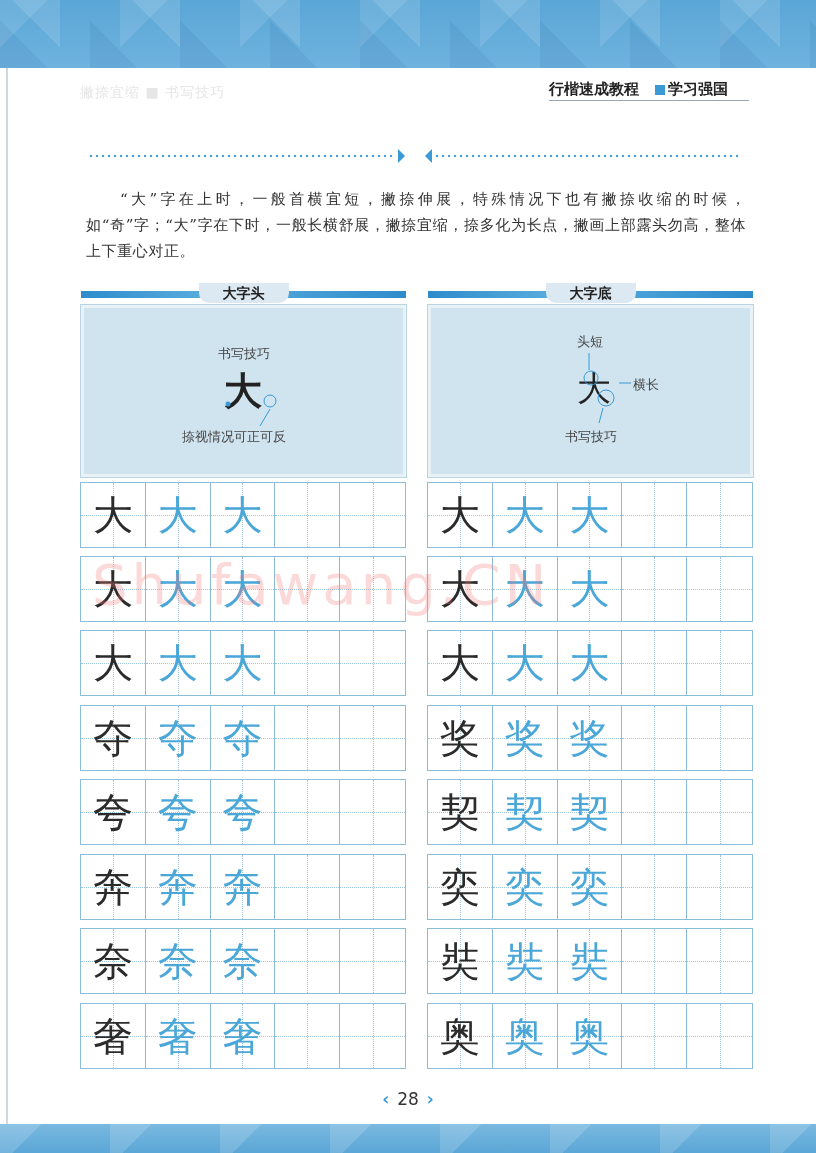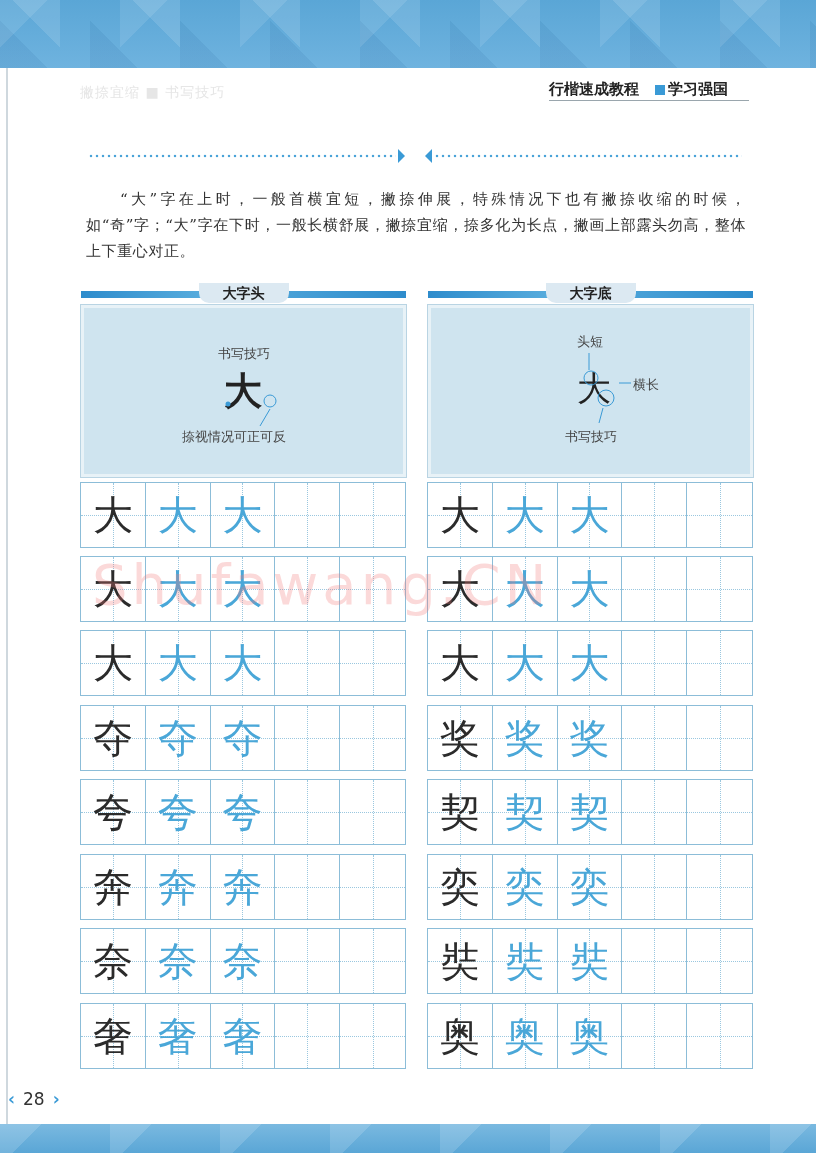--- a/index.html
+++ b/index.html
@@ -54,21 +54,21 @@
   .cell { position: relative; width: 20%; height: 100%; border-right: 1.5px solid #8cbdd8; display: flex; align-items: center; justify-content: center; }
   .cell:last-child { border-right: none; }
   .cell::before { content: ""; position: absolute; left: 50%; top: 0; height: 100%; border-left: 1px dotted #9ac7df; }
   .cell::after { content: ""; position: absolute; top: 50%; left: 0; width: 100%; border-top: 1px dotted #9ac7df; }
   .ch { position: relative; z-index: 2; font-size: 40px; font-family: "DejaVu Serif", "Liberation Serif", serif; line-height: 1; }
   .ch.model { color: #2b2b2b; }
   .ch.trace { color: #4aa7d8; }
 
   .watermark { position: absolute; left: 92px; top: 552px; font-family: "DejaVu Sans", "Liberation Sans", sans-serif; font-size: 56px; color: rgba(240,120,120,0.28); letter-spacing: 4px; z-index: 5; pointer-events: none; white-space: nowrap; }
 
-  .page-num { position: absolute; left: 0; top: 1089px; width: 816px; text-align: left; font-family: "DejaVu Sans", "Liberation Sans", sans-serif; font-size: 17px; color: #333; }
+  .page-num { position: absolute; left: 0; top: 1089px; width: 816px; text-align: center; font-family: "DejaVu Sans", "Liberation Sans", sans-serif; font-size: 17px; color: #333; }
   .page-num .br { color: #3a9ad6; font-weight: bold; margin: 0 8px; }
 </style>
 </head>
 <body>
 
 <div class="top-band"></div>
 <div class="left-rule"></div>
 
 <div class="ghost-header">撇捺宜缩 ■ 书写技巧</div>
 

